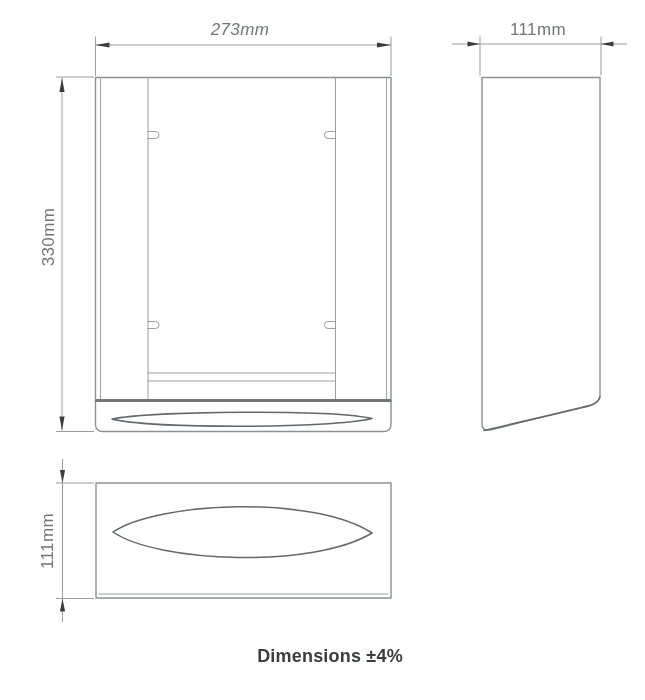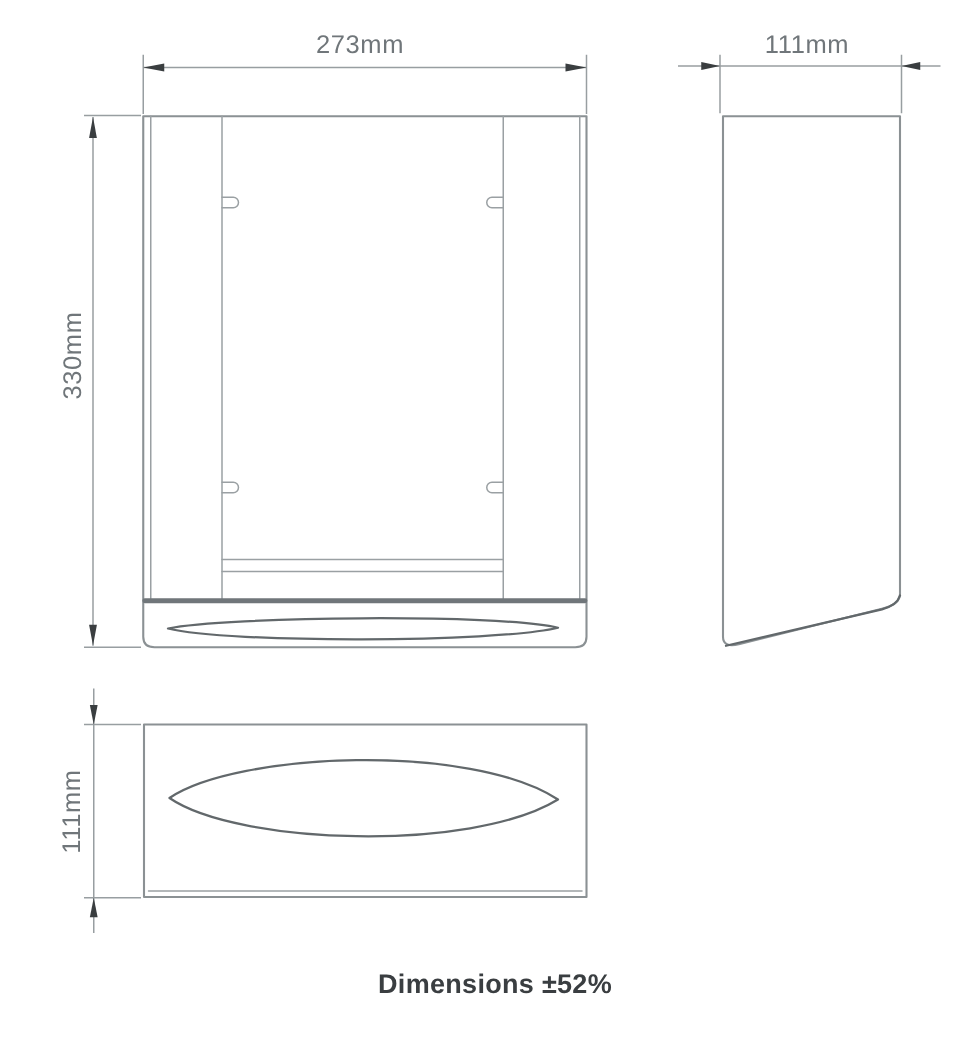--- a/index.html
+++ b/index.html
@@ -85,22 +85,22 @@
 
     <g>
       <path class="dim-ln" d="M56,483 H94"></path>
       <path class="dim-ln" d="M56,598.5 H94"></path>
       <path class="dim-ln" d="M62.5,459 V622"></path>
       <polygon class="arrow" points="62.5,483 59.9,470 65.1,470"></polygon>
       <polygon class="arrow" points="62.5,598.5 59.9,611.5 65.1,611.5"></polygon>
     </g>
   </svg>
 
-  <div class="dim-label" style="left:200px;top:20px;">273mm</div>
+  <div class="dim-label" style="left:200px;top:20px;font-style:italic;">273mm</div>
 
   <div class="dim-label rot" style="left:9px;top:227px;">330mm</div>
 
   <div class="dim-label" style="left:498px;top:20px;">111mm</div>
 
   <div class="dim-label rot" style="left:8px;top:531px;">111mm</div>
 
-  <div class="note-label" style="left:230px;top:646px;">Dimensions ±52%</div>
+  <div class="note-label" style="left:230px;top:646px;">Dimensions ±4%</div>
 </div>
 
 </body></html>

